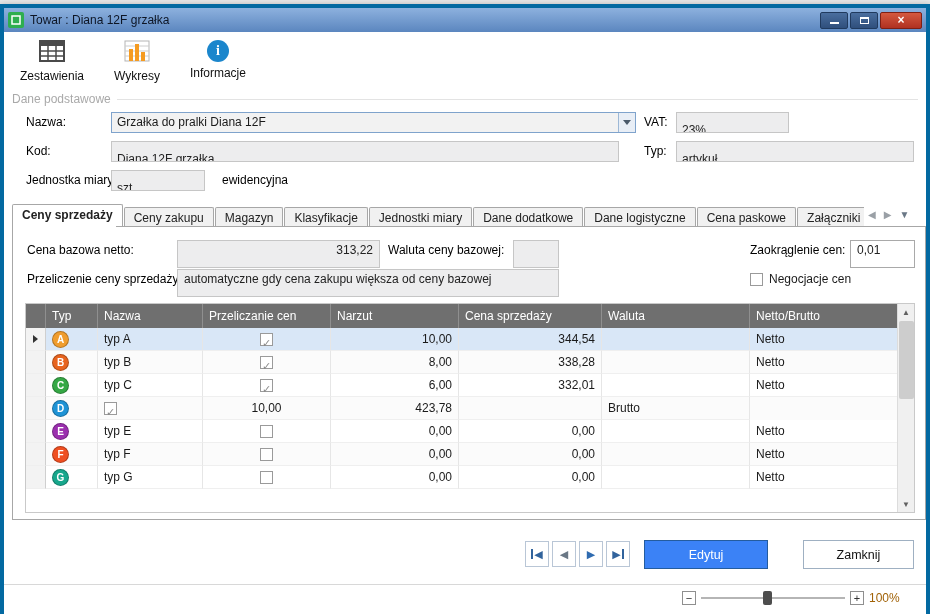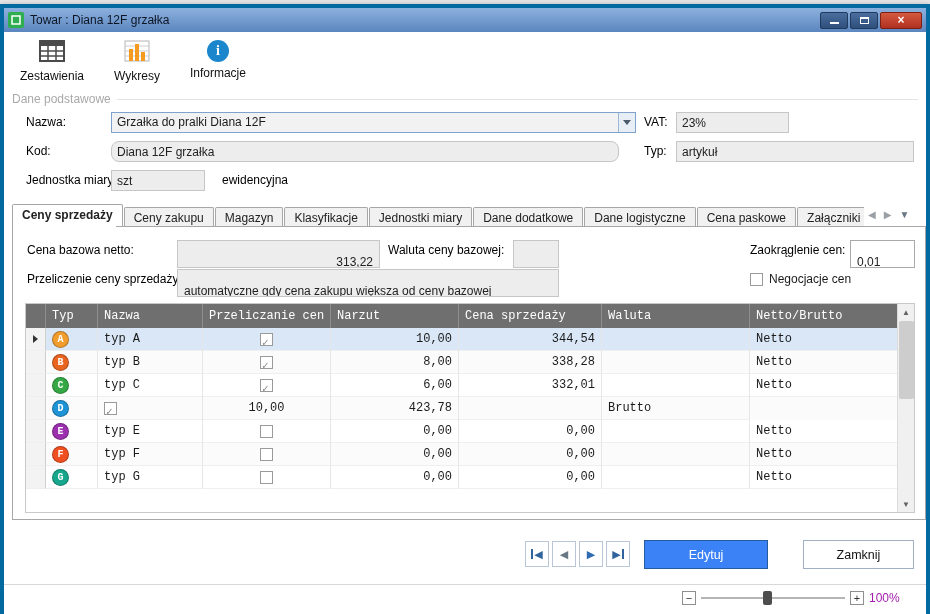--- a/index.html
+++ b/index.html
@@ -18,45 +18,45 @@
   
   .toolbar{position:absolute;top:30px;left:10px;display:flex;gap:18px;}
   .toolitem{display:flex;flex-direction:column;align-items:center;gap:4px;padding:2px 6px;cursor:pointer;}
   .toolitem .lbl{font-size:12px;color:#111;}
   .infocircle{width:22px;height:22px;border-radius:50%;background:#1b86cc;color:#fff;font-weight:bold;
               font-size:14px;display:flex;align-items:center;justify-content:center;font-family:"Liberation Serif",serif;}
   
   .grouphead{position:absolute;top:84px;left:8px;right:8px;display:flex;align-items:center;gap:6px;color:#a9a9a9;}
   .grouphead .line{flex:1;height:1px;background:#e3e3e3;}
   .flabel{position:absolute;height:21px;line-height:21px;color:#000;}
-  .rofield{position:absolute;height:21px;line-height:19px;background:#ededee;border:1px solid #c6c6c6;padding:1px 5px;color:#222;overflow:hidden;white-space:nowrap;}
+  .rofield{position:absolute;height:21px;line-height:19px;background:#ededee;border:1px solid #c6c6c6;padding:8px 5px;color:#222;overflow:hidden;white-space:nowrap;}
   .combo{position:absolute;height:21px;background:#f2f2f2;border:1px solid #7fa3cc;display:flex;align-items:center;cursor:pointer;}
   .combo .val{flex:1;padding:0 5px;line-height:19px;white-space:nowrap;overflow:hidden;}
   .combo .dd{width:17px;align-self:stretch;border-left:1px solid #9db8d6;display:flex;align-items:center;justify-content:center;background:#e8eef6;}
   .caret{width:0;height:0;border-left:4px solid transparent;border-right:4px solid transparent;border-top:5px solid #4a5a6a;}
   
   .tabstrip{position:absolute;top:196px;left:8px;width:852px;height:23px;white-space:nowrap;overflow:hidden;}
   .tab{display:inline-block;height:20px;line-height:20px;margin-top:3px;padding:0 9px;margin-right:1px;
        background:#f1f1f1;border:1px solid #a7a7a7;border-bottom:none;border-radius:2px 2px 0 0;cursor:pointer;vertical-align:bottom;color:#222;}
   .tab.active{height:23px;margin-top:0;background:#fff;font-weight:bold;}
   .tabnav{position:absolute;top:201px;display:flex;align-items:center;gap:8px;color:#9aa0a6;font-size:10px;}
   .tabnav span{cursor:pointer;}
   .tabcover{position:absolute;top:218px;left:9px;width:103px;height:1px;background:#fff;z-index:3;}
   
   .panel{position:absolute;top:218px;left:8px;width:914px;height:294px;background:#fff;border:1px solid #a7a7a7;}
   .plabel{position:absolute;height:20px;line-height:20px;color:#000;}
-  .pfield{position:absolute;height:28px;line-height:18px;background:#ededee;border:1px solid #c6c6c6;padding:12px 6px;color:#222;white-space:nowrap;overflow:hidden;}
+  .pfield{position:absolute;height:28px;line-height:18px;background:#ededee;border:1px solid #c6c6c6;padding:0 6px;color:#222;white-space:nowrap;overflow:hidden;}
   .pfield.num{text-align:right;}
   .pfield.edit{background:#fff;border:1px solid #a9a9a9;}
   .cbrow{position:absolute;display:flex;align-items:center;gap:6px;cursor:pointer;}
   .checkbox{position:relative;width:13px;height:13px;background:#fff;border:1px solid #9a9a9a;display:inline-block;}
   .checkbox.checked::after{content:"✓";position:absolute;left:1px;top:-2px;font-size:11px;color:#8a8a8a;}
   
   .grid{position:absolute;left:12px;top:76px;width:890px;height:210px;border:1px solid #c9c9c9;background:#fff;overflow:hidden;}
-  .ghead,.grow{display:flex;width:873px;font-family:Liberation Mono, monospace;}
+  .ghead,.grow{display:flex;width:873px;}
   .ghead{background:#6f6f6f;color:#fff;height:24px;line-height:24px;}
   .ghead>div{border-right:1px solid #8f8f8f;padding:0 6px;overflow:hidden;white-space:nowrap;}
   .grow{height:23px;line-height:23px;background:#fff;cursor:pointer;}
   .grow:nth-child(odd){background:#fbfbfb;}
   .grow.selected{background:#d9e7f7;}
   .grow>div{border-right:1px solid #e6e6e6;border-bottom:1px solid #efefef;padding:0 6px;overflow:hidden;white-space:nowrap;display:flex;align-items:center;}
   .ghead>div:nth-child(1),.grow>div:nth-child(1){width:20px;padding:0;justify-content:center;}
   .ghead>div:nth-child(2),.grow>div:nth-child(2){width:52px;}
   .ghead>div:nth-child(3),.grow>div:nth-child(3){width:105px;}
   .ghead>div:nth-child(4),.grow>div:nth-child(4){width:128px;justify-content:flex-start;}
@@ -85,21 +85,21 @@
   .btn{position:absolute;top:532px;height:29px;display:flex;align-items:center;justify-content:center;cursor:pointer;font-size:12.5px;}
   .btn.primary{left:640px;width:124px;background:#3b82f6;border:1px solid #245c9e;color:#fff;}
   .btn.plain{left:799px;width:111px;background:#fff;border:1px solid #9fb0c2;color:#111;}
   .sep{position:absolute;top:576px;left:0;right:0;height:1px;background:#d8d8d8;}
   
   .zoom{position:absolute;top:583px;left:678px;display:flex;align-items:center;gap:5px;}
   .zbtn{width:14px;height:14px;background:#fff;border:1px solid #8f8f8f;font-size:11px;line-height:11px;display:flex;align-items:center;justify-content:center;cursor:pointer;color:#333;}
   .ztrack{position:relative;width:144px;height:14px;cursor:pointer;}
   .ztrack .rail{position:absolute;top:6px;left:0;right:0;height:2px;background:#b5b5b5;}
   .ztrack .thumb{position:absolute;top:0;left:62px;width:9px;height:14px;background:#4d4d4d;border-radius:2px;cursor:pointer;}
-  .zlabel{color:#a21caf;}
+  .zlabel{color:#a16207;}
 </style>
 </head>
 <body>
 
 <div class="window">
 
   <div class="titlebar">
     <span style="display:flex;">
       <svg width="16" height="16">
           <rect width="16" height="16" rx="2" fill="#2eae4f"></rect>
@@ -161,21 +161,21 @@
   <div class="combo" style="left:107px;top:104px;width:525px;">
     <span class="val">Grzałka do pralki Diana 12F</span>
     <span class="dd">
         <span class="caret"></span>
       </span>
   </div>
   <div class="flabel" style="left:640px;top:104px;">VAT:</div>
   <div class="rofield" style="left:672px;top:104px;width:113px;">23%</div>
 
   <div class="flabel" style="left:22px;top:133px;">Kod:</div>
-  <div class="rofield" style="left:107px;top:133px;width:508px;border-radius:8px;">Diana 12F grzałka</div>
+  <div class="rofield" style="left:107px;top:133px;width:508px;">Diana 12F grzałka</div>
   <div class="flabel" style="left:640px;top:133px;">Typ:</div>
   <div class="rofield" style="left:672px;top:133px;width:238px;">artykuł</div>
 
   <div class="flabel" style="left:22px;top:162px;">Jednostka miary:</div>
   <div class="rofield" style="left:107px;top:162px;width:94px;">szt</div>
   <div class="flabel" style="left:218px;top:162px;">ewidencyjna</div>
 
   <div class="tabstrip">
     <span class="tab active">Ceny sprzedaży</span><span class="tab">Ceny zakupu</span><span class="tab">Magazyn</span><span class="tab">Klasyfikacje</span><span class="tab">Jednostki miary</span><span class="tab">Dane dodatkowe</span><span class="tab">Dane logistyczne</span><span class="tab">Cena paskowe</span><span class="tab">Załączniki</span>
   </div>

